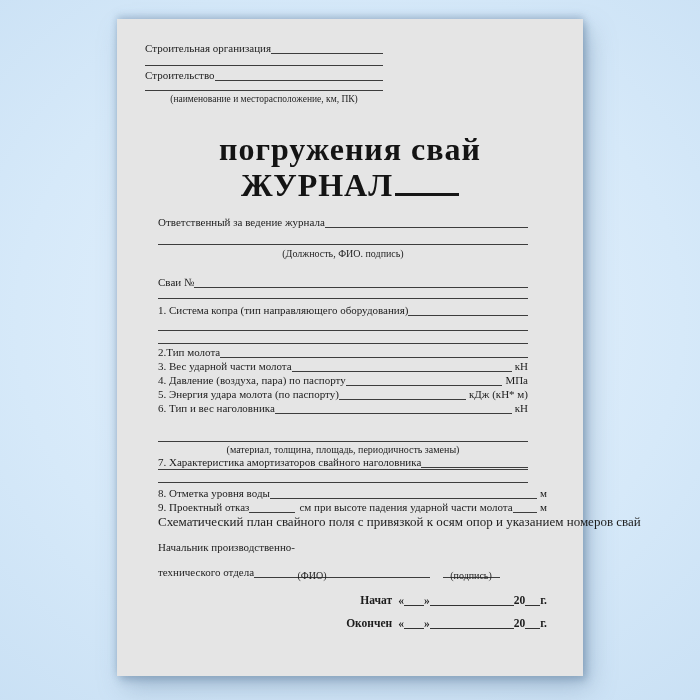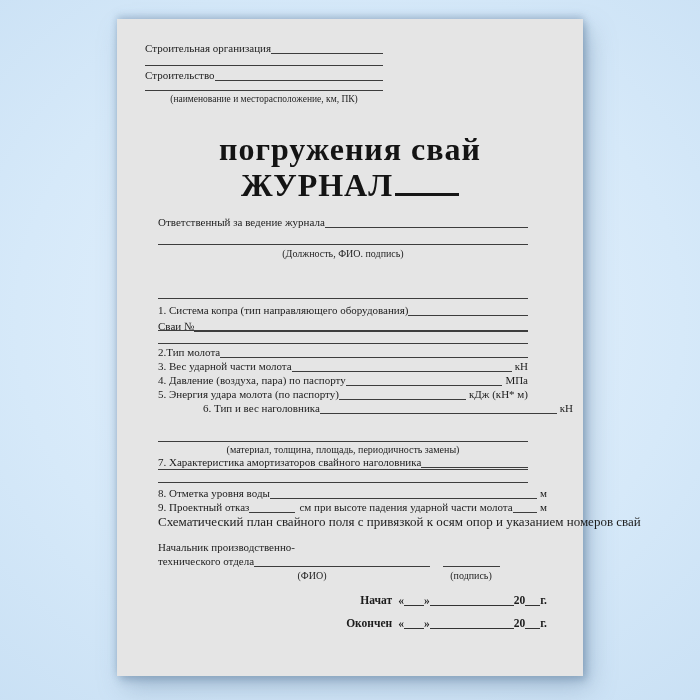--- a/index.html
+++ b/index.html
@@ -57,21 +57,21 @@
     <div><span>ЖУРНАЛ</span><span class="tblank"></span></div>
   </div>
 
   <div class="row" style="top:197px; left:41px; width:370px;">
     <span class="lbl">Ответственный за ведение журнала</span>
     <span class="fill"></span>
   </div>
   <div class="hr" style="top:225px; left:41px; width:370px;"></div>
   <div class="hint" style="top:229px; left:41px; width:370px;">(Должность, ФИО. подпись)</div>
 
-  <div class="row" style="top:257px; left:41px; width:370px;margin-top:44px;">
+  <div class="row" style="top:257px; left:41px; width:370px;">
     <span class="lbl">Сваи №</span>
     <span class="fill"></span>
   </div>
   <div class="hr" style="top:279px; left:41px; width:370px;"></div>
 
   <div class="row" style="top:285px; left:41px; width:370px;">
     <span class="lbl">1. Система копра (тип направляющего оборудования)</span>
     <span class="fill"></span>
   </div>
   <div class="hr" style="top:311px; left:41px; width:370px;"></div>
@@ -93,21 +93,21 @@
     <span class="fill"></span>
     <span class="unit">МПа</span>
   </div>
 
   <div class="row" style="top:369px; left:41px; width:370px;">
     <span class="lbl">5. Энергия удара молота (по паспорту)</span>
     <span class="fill"></span>
     <span class="unit">кДж (кН* м)</span>
   </div>
 
-  <div class="row" style="top:383px; left:41px; width:370px;margin-left:45px;">
+  <div class="row" style="top:383px; left:41px; width:370px;">
     <span class="lbl">6. Тип и вес наголовника</span>
     <span class="fill"></span>
     <span class="unit">кН</span>
   </div>
 
   <div class="row" style="top:397px; left:41px; width:370px;margin-top:40px;">
     <span class="lbl">7. Характеристика амортизаторов свайного наголовника</span>
     <span class="fill"></span>
   </div>
   <div class="hr" style="top:422px; left:41px; width:370px;"></div>
@@ -129,21 +129,21 @@
     <span class="unit">м</span>
   </div>
 
   <div class="row" style="top:496px; left:41px; width:389px;">
     <span class="lbl" style="font-size:13px;">Схематический план свайного поля с привязкой к осям опор и указанием номеров свай</span>
   </div>
 
   <div class="row" style="top:522px; left:41px; width:342px;text-align:right;">
     <span class="lbl">Начальник производственно-</span>
   </div>
-  <div class="row" style="top:536px; left:41px; width:342px;">
+  <div class="row" style="top:547px; left:41px; width:342px;">
     <span class="lbl">технического отдела</span>
     <span class="fill"></span>
     <span class="gap"></span>
     <span class="fill2" style="width:57px;"></span>
   </div>
   <div class="hint" style="top:551px; left:150px; width:90px;">(ФИО)</div>
   <div class="hint" style="top:551px; left:322px; width:64px;">(подпись)</div>
 
   <div class="dates" style="top:575px;">
     <span>Начат</span>

